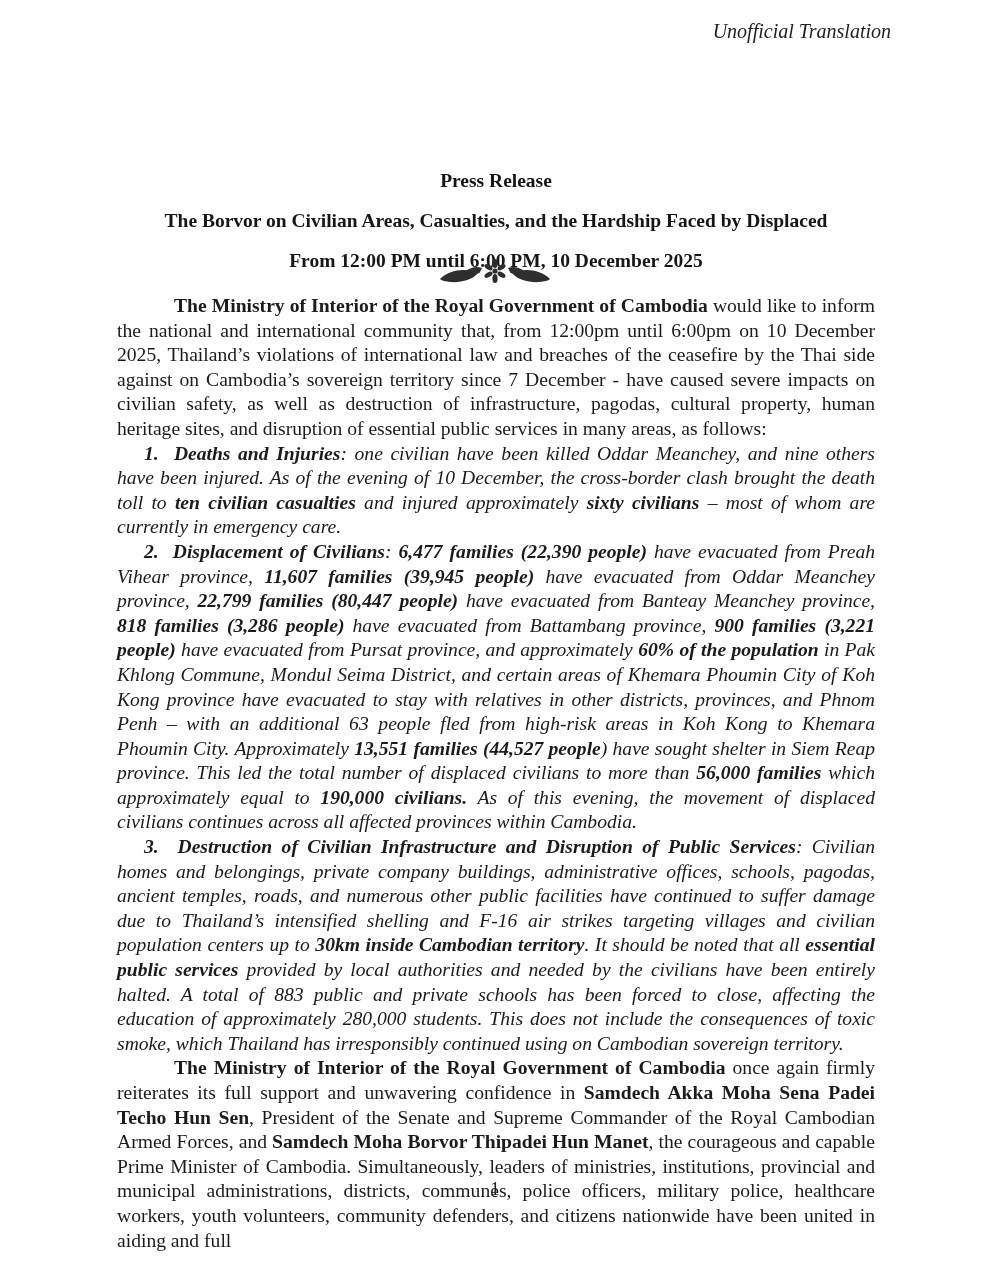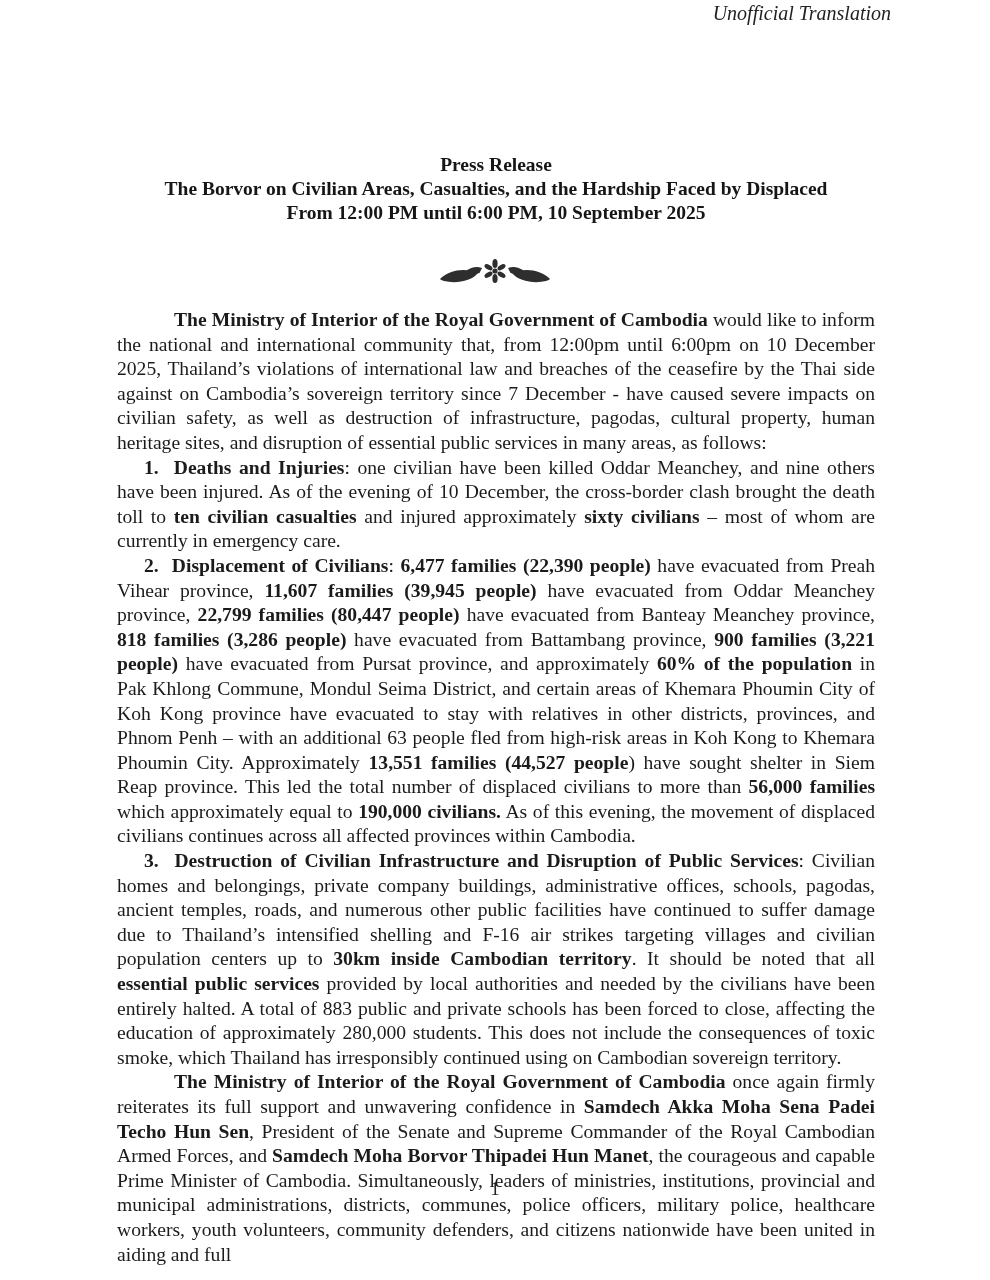--- a/index.html
+++ b/index.html
@@ -7,59 +7,59 @@
     position: relative;
     width: 990px;
     height: 1280px;
     background: #ffffff;
     font-family: "Liberation Serif", "DejaVu Serif", serif;
     color: #1b1b1b;
     overflow: hidden;
   }
   .header-note {
     position: absolute;
-    top: 2px;
+    top: 20px;
     right: 99px;
     font-style: italic;
     font-size: 20px;
     color: #222;
   }
   .title-block {
     position: absolute;
     left: 116px;
     top: 153px;
     width: 760px;
     text-align: center;
     font-weight: bold;
     font-size: 19.5px;
     line-height: 24px;
     color: #161616;
   }
-  .title-line { margin: 0; }
+  .title-line { margin: 16px; }
   .ornament-wrap {
     position: absolute;
     top: 256px;
     left: 0;
     width: 990px;
     text-align: center;
   }
   .ornament-wrap svg { display: inline-block; }
   .body-text {
     position: absolute;
     left: 117px;
-    top: 308px;
+    top: 294px;
     width: 758px;
     font-size: 19.6px;
     line-height: 24.6px;
     text-align: justify;
     color: #1b1b1b;
   }
   p.para { margin: 0; padding: 0; }
   .body-indent { text-indent: 57px; }
-  .list-item  { text-indent: 27px; }
+  .list-item  { text-indent: 27px; font-style: italic; }
   .seg-bold   { font-weight: bold; }
   .page-number {
     position: absolute;
     top: 1178px;
     left: 0;
     width: 990px;
     text-align: center;
     font-size: 19px;
     color: #222;
   }
@@ -67,21 +67,21 @@
 </head>
 <body>
 
 <div class="page">
 
   <div class="header-note">Unofficial Translation</div>
 
   <div class="title-block">
     <div class="title-line">Press Release</div>
     <div class="title-line">The Borvor on Civilian Areas, Casualties, and the Hardship Faced by Displaced</div>
-    <div class="title-line">From 12:00 PM until 6:00 PM, 10 September 2025</div>
+    <div class="title-line">From 12:00 PM until 6:00 PM, 10 December 2025</div>
   </div>
 
   <div class="ornament-wrap">
     <svg width="118" height="34" viewBox="0 0 118 34" aria-hidden="true">
       <g fill="#2e2e2e">
 
         <circle cx="59" cy="15" r="2.6"></circle>
         <ellipse cx="59" cy="7.5" rx="2.6" ry="4.6"></ellipse>
         <ellipse cx="59" cy="22.5" rx="2.6" ry="4.6"></ellipse>
         <ellipse cx="59" cy="7.5" rx="2.4" ry="4.4" transform="rotate(60 59 15)"></ellipse>

